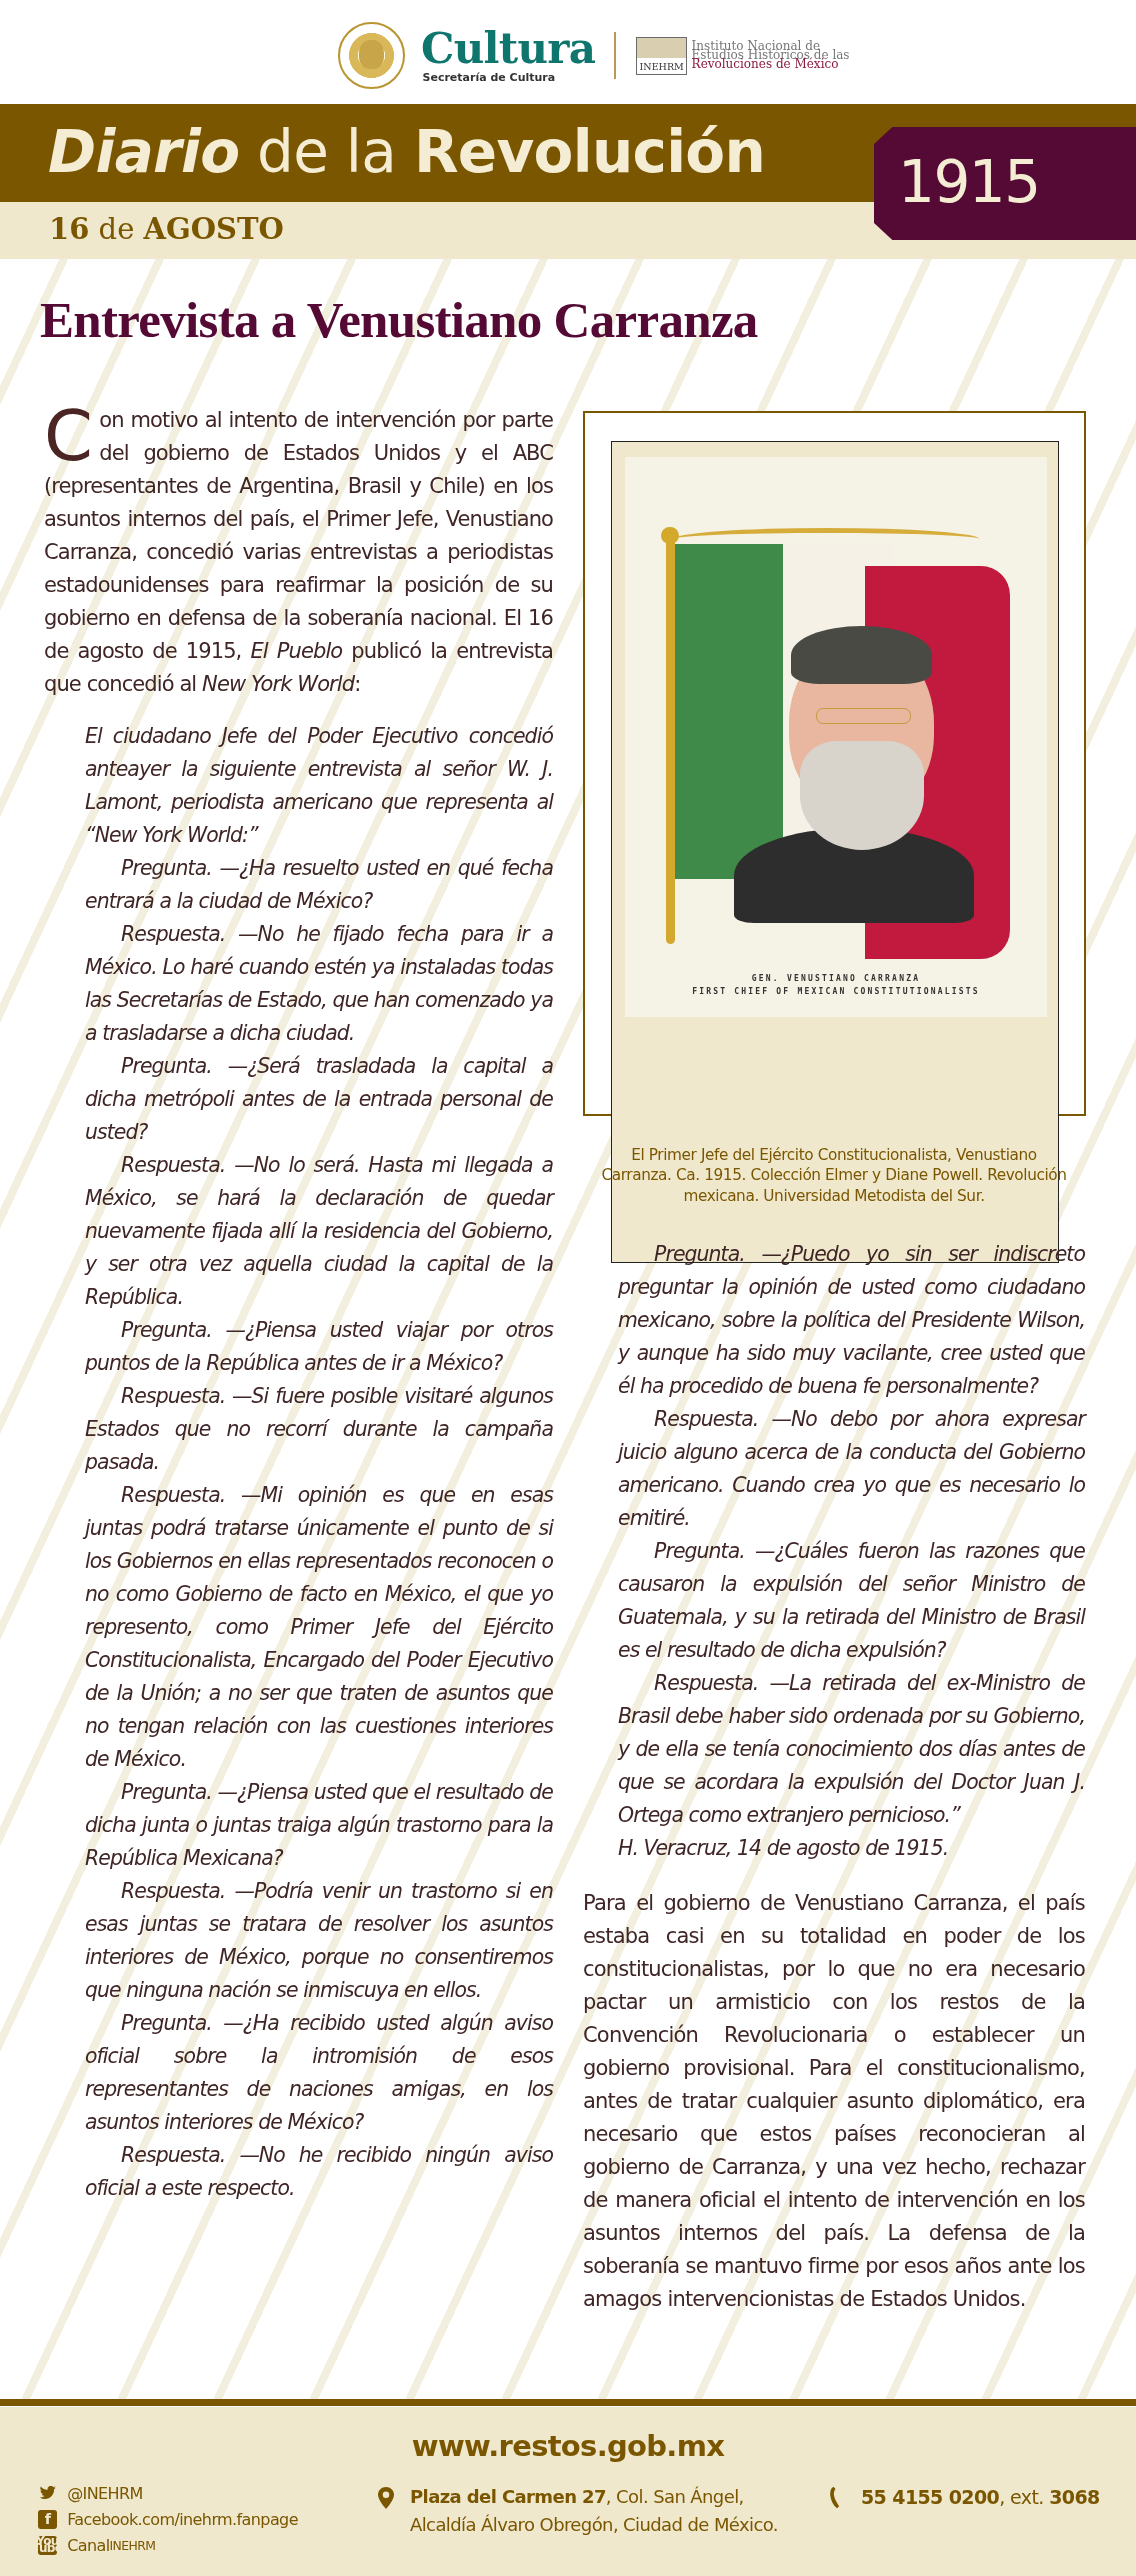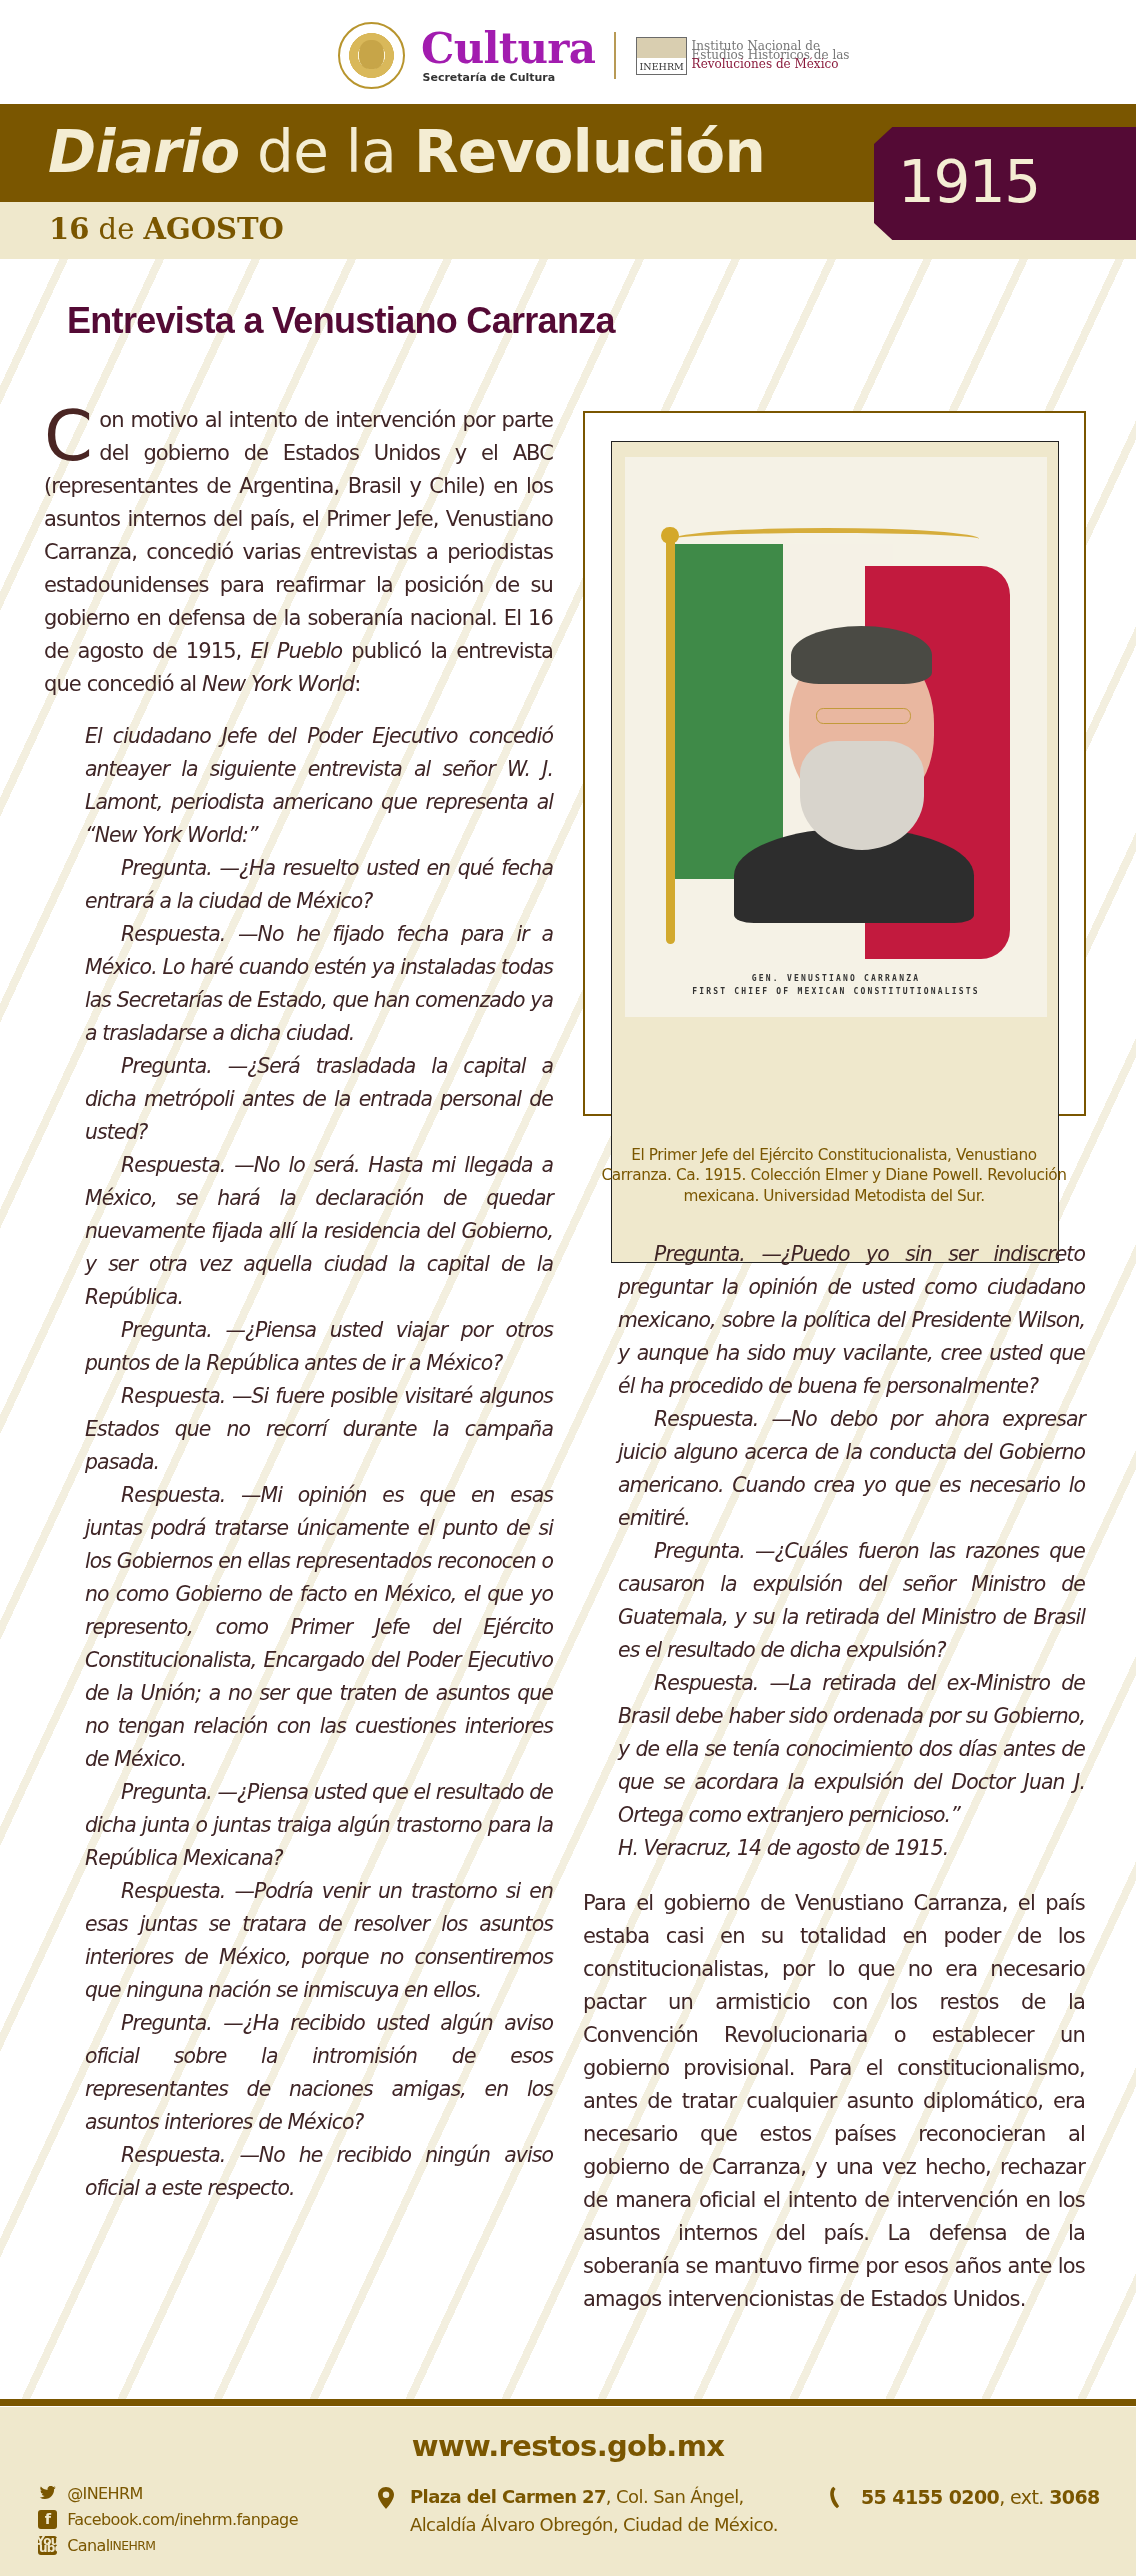--- a/index.html
+++ b/index.html
@@ -36,21 +36,21 @@
       border: 2.2px solid #b8952e; position: relative;
       background: radial-gradient(circle, #fdf6dc 0 30%, #d9b85a 31% 50%, #fff 51%);
     }
     .seal::after {
       content: ""; position: absolute; left: 19px; top: 16px; width: 25px; height: 29px;
       border-radius: 45% 45% 40% 40%; background: #c7a548;
     }
     .cultura-block { margin-left: 16px; display: flex; flex-direction: column; }
     .cultura-word {
       font-family: "DejaVu Serif", serif; font-weight: bold;
-      font-size: 42px; color: #a21caf; line-height: 44px; letter-spacing: -0.7px;
+      font-size: 42px; color: #0f766e; line-height: 44px; letter-spacing: -0.7px;
     }
     .cultura-sub { font-family: "DejaVu Sans", sans-serif; font-weight: bold; font-size: 11px; color: #333; margin-left: 1.5px; }
     .vdivider { width: 1.5px; height: 47px; background: #b89a55; margin: 0 20.4px 0 19px; }
     .inehrm-logo { display: flex; align-items: center; }
     .inehrm-box {
       width: 51px; height: 38px; border: 1.5px solid #6a6a6a; position: relative;
       background: linear-gradient(#d9ceb0 0 55%, #fff 55%);
     }
     .inehrm-box span {
       position: absolute; bottom: 1.5px; left: 0; right: 0; text-align: center;
@@ -88,23 +88,23 @@
       clip-path: polygon(7% 0, 100% 0, 100% 100%, 7% 100%, 0 85%, 0 15%);
     }
     .year-text {
       position: absolute; left: 898px; top: 131px; width: 218px;
       font-family: "DejaVu Sans", sans-serif; font-size: 58px; line-height: 102px;
       color: #f4edd3; font-weight: normal; letter-spacing: -1.5px;
     }
 
     
     .main-title {
-      position: absolute; left: 67px; top: 288px;
-      font-family: Liberation Sans, sans-serif; font-weight: bold;
-      font-size: 36px; line-height: 65px; color: #540a35;
+      position: absolute; left: 40px; top: 288px;
+      font-family: Liberation Serif, serif; font-weight: bold;
+      font-size: 51px; line-height: 65px; color: #540a35;
       letter-spacing: -0.7px;
     }
 
     
     .col-left { position: absolute; left: 44px; top: 404px; width: 509px; }
     .col-right { position: absolute; left: 583px; top: 1238px; width: 502px; }
     .intro {
       font-size: 21px; line-height: 33px; text-align: justify;
       color: #3f2526; font-family: "DejaVu Sans", sans-serif;
       letter-spacing: -0.9px;

